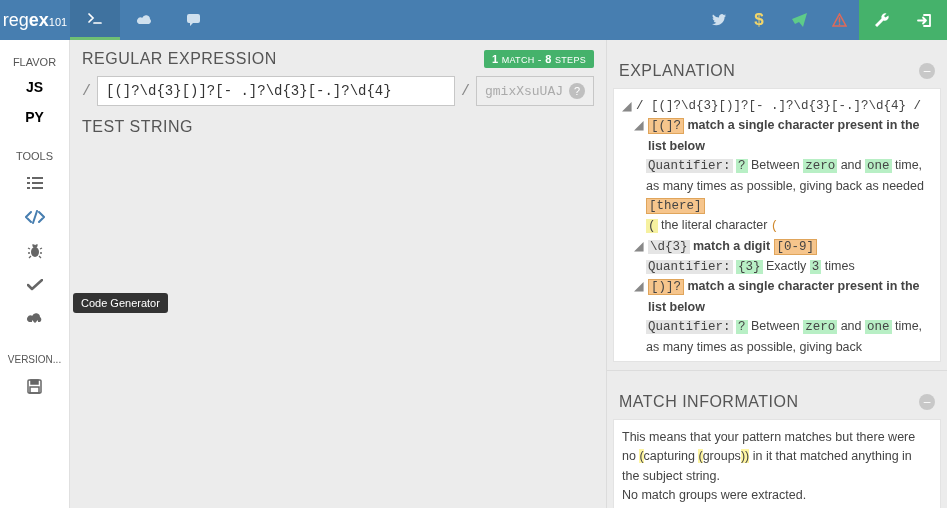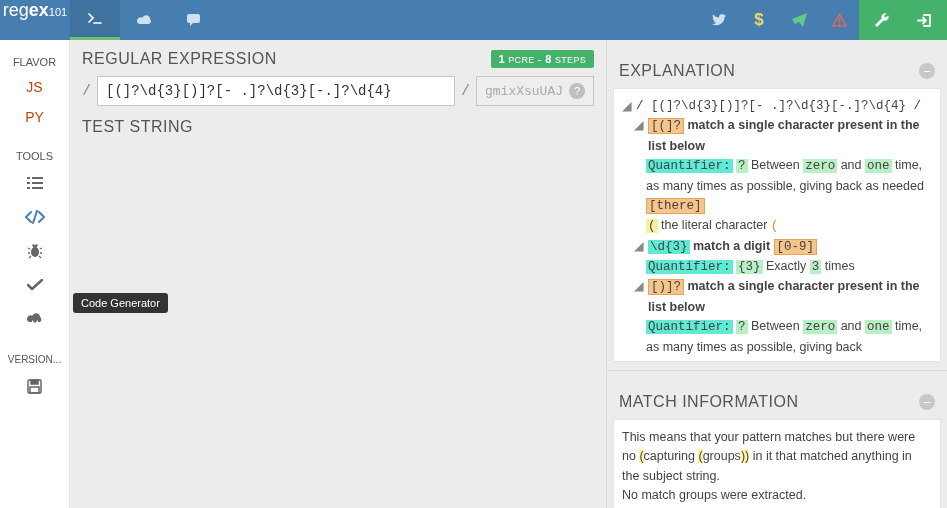--- a/index.html
+++ b/index.html
@@ -1,35 +1,35 @@
 <!DOCTYPE html>
 <html><head>
 <meta charset="utf-8">
 <style>
 * { margin: 0; padding: 0; box-sizing: border-box; }
 body { font-family: -apple-system, BlinkMacSystemFont, "Segoe UI", Arial, sans-serif; font-size: 13px; color: #333; background: #fff; width: 947px; height: 508px; overflow: hidden; }
 
 .topbar { height: 40px; background: #477eb0; display: flex; align-items: stretch; }
-.logo { width: 70px; display: flex; justify-content: center; color: #fff; font-size: 18px; }
+.logo { width: 70px; display: flex; align-items: center; justify-content: center; color: #fff; font-size: 18px; }
 .logo b { font-weight: 700; }
 .tabs { display: flex; }
 .tab { width: 50px; display: flex; align-items: center; justify-content: center; color: #e8eef5; cursor: pointer; }
 .tab.active { background: #3f729f; border-bottom: 3px solid #6fbf73; }
 .topbar-right { margin-left: auto; display: flex; align-items: stretch; }
 .topicon { width: 40px; display: flex; align-items: center; justify-content: center; color: #cfe0ee; font-size: 14px; }
 .topicon.dollar { color: #f1d56a; }
 .topicon.plane { color: #5ecb89; }
 .topicon.warn { color: #e06a59; }
 .topbar-actions { background: #45b26b; display: flex; }
 .action { width: 44px; display: flex; align-items: center; justify-content: center; color: #fff; font-size: 16px; }
 
 .main { display: flex; height: calc(508px - 40px); }
 .sidebar { width: 70px; background: #fff; border-right: 1px solid #e0e0e0; display: flex; flex-direction: column; align-items: center; padding-top: 8px; position: relative; }
 .sidebar-label { font-size: 11px; color: #555; text-align: center; padding: 8px 0 4px; width: 100%; }
-.sidebar-item { width: 100%; height: 30px; display: flex; align-items: center; justify-content: center; font-size: 14px; color: #c2410c; cursor: pointer; }
+.sidebar-item { width: 100%; height: 30px; display: flex; align-items: center; justify-content: center; font-size: 14px; color: #000000; cursor: pointer; font-weight: bold; }
 .sidebar-item.active { background: #eef3f8; color: #2b6cb0; border-left: 3px solid #6eaedf; font-weight: 600; }
 .sidebar-icon { width: 100%; height: 34px; display: flex; align-items: center; justify-content: center; color: #666; cursor: pointer; }
 .sidebar-icon.cghl { color: #477eb0; }
 
 .tooltip { position: absolute; left: 73px; top: 253px; background: #333; color: #fff; font-size: 11px; padding: 4px 8px; border-radius: 3px; white-space: nowrap; z-index: 10; }
 .tooltip::before { content: ""; position: absolute; left: -5px; top: 50%; transform: translateY(-50%); border: 5px solid transparent; border-right-color: #333; }
 
 .center { flex: 1; background: #ececec; border-right: 1px solid #dcdcdc; padding: 10px 12px; overflow: hidden; }
 .section-title { font-size: 16px; font-weight: 300; letter-spacing: 0.5px; color: #555; margin-bottom: 8px; display: flex; align-items: flex-start; justify-content: space-between; }
 .badge { background: #45b26b; color: #fff; font-size: 11px; padding: 3px 8px; border-radius: 2px; letter-spacing: 0.3px; }
@@ -43,21 +43,21 @@
 
 .right { width: 340px; background: #ececec; display: flex; flex-direction: column; }
 .panel { border-bottom: 1px solid #dcdcdc; }
 .panel-header { display: flex; align-items: center; justify-content: space-between; padding: 10px 12px 8px; margin-top: 12px; }
 .panel-header .title { font-size: 16px; font-weight: 300; color: #555; letter-spacing: 0.5px; }
 .collapse { width: 16px; height: 16px; border-radius: 50%; background: #c8c8c8; color: #fff; display: flex; align-items: center; justify-content: center; font-size: 12px; }
 .panel-body { background: #fff; margin: 0 6px 8px; border: 1px solid #e3e3e3; padding: 8px 8px; font-size: 12.5px; line-height: 1.55; color: #444; overflow: auto; }
 .panel-body.expl { height: 274px; }
 .panel-body.matchinfo { height: 108px; }
 .mono { font-family: "Courier New", monospace; }
-.tok-cyan { background: #5eead4; padding: 0 2px; }
+.tok-cyan { background: #e5e5e5; padding: 0 2px; }
 .tok-green { background: #b8efc5; padding: 0 2px; }
 .tok-orange { background: #f6c58c; padding: 0 2px; border: 1px solid #e0a55b; }
 .tok-yellow { background: #f6f1a0; padding: 0 2px; }
 .tok-hl { background: #fff6a3; }
 .tree-row { display: flex; gap: 4px; }
 .tree-arrow { color: #888; width: 10px; flex-shrink: 0; }
 .tree-content { flex: 1; }
 .indent1 { margin-left: 12px; }
 .indent2 { margin-left: 24px; }
 svg { display: block; }
@@ -163,21 +163,21 @@
           <rect x="4" y="1" width="7" height="4" fill="#666"></rect>
           <rect x="3" y="8" width="9" height="6" fill="none"></rect>
         </svg>
     </div>
     <div class="tooltip">Code Generator</div>
   </div>
 
   <div class="center">
     <div class="section-title">
       <span>REGULAR EXPRESSION</span>
-      <span class="badge"><b>1</b> <span style="font-size:9px">PCRE</span><span> - </span><b>8</b> <span style="font-size:9px">STEPS</span></span>
+      <span class="badge"><b>1</b> <span style="font-size:9px">MATCH</span><span> - </span><b>8</b> <span style="font-size:9px">STEPS</span></span>
     </div>
     <div class="regex-row">
       <span class="slash">/</span>
       <input class="regex-input" type="text" value="[(]?\d{3}[)]?[- .]?\d{3}[-.]?\d{4}" style="">
       <span class="slash">/</span>
       <div class="flags-box">
         <span>gmixXsuUAJ</span>
         <span style="display:inline-flex;width:16px;height:16px;border-radius:50%;background:#bfbfbf;color:#fff;align-items:center;justify-content:center;font-size:11px;font-family:Arial">?</span>
       </div>
     </div>

